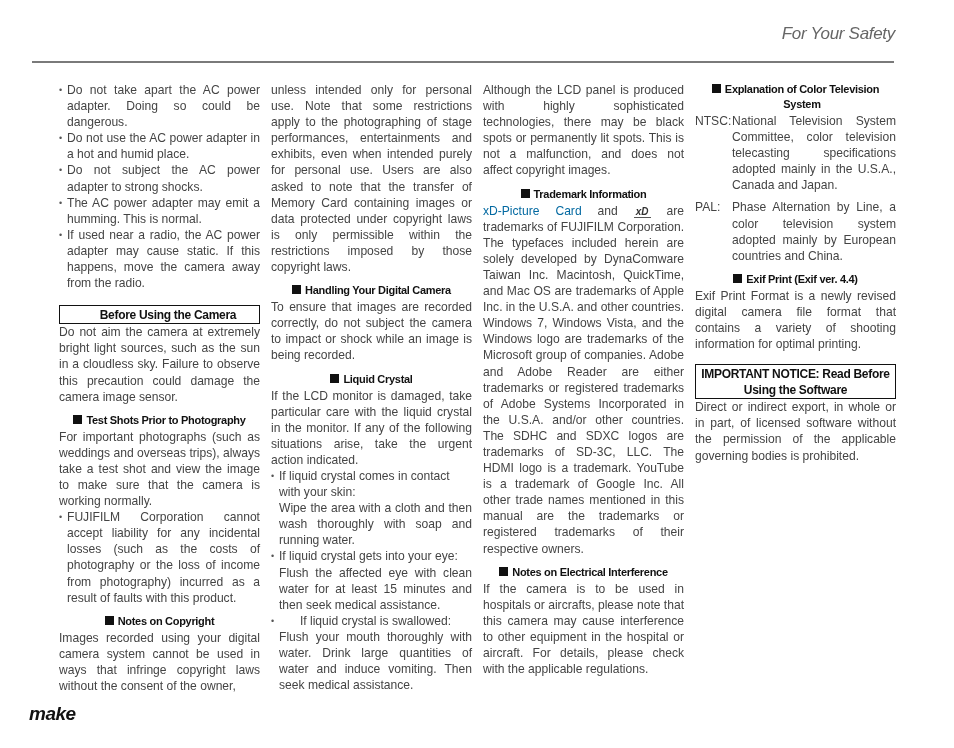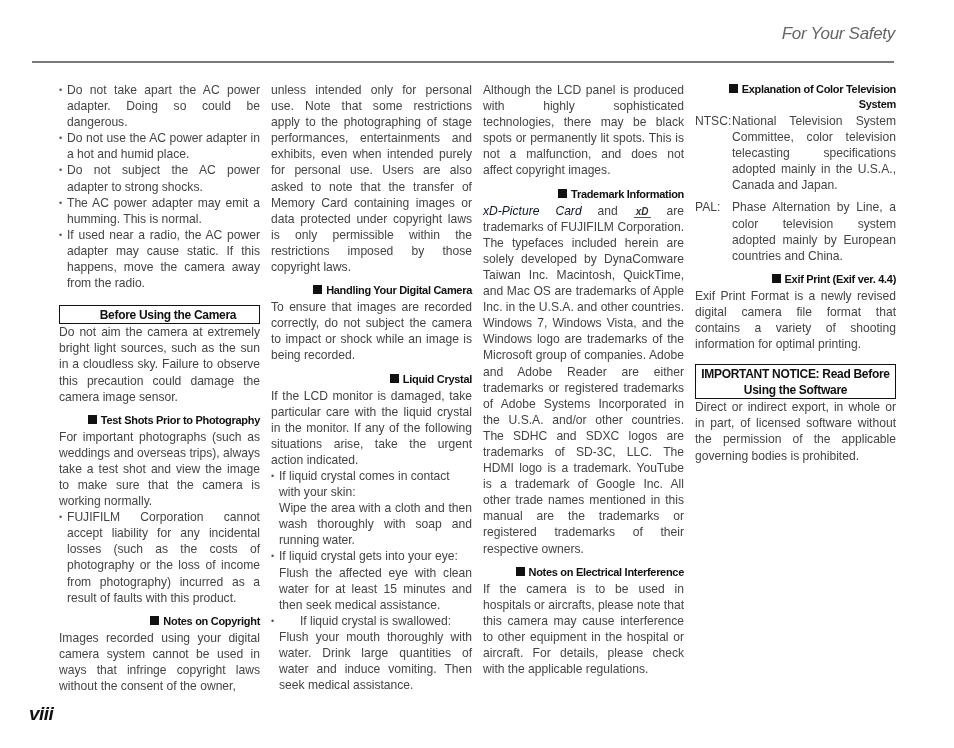--- a/index.html
+++ b/index.html
@@ -15,32 +15,32 @@
     #col1 { left: 59px; }
     #col2 { left: 271px; }
     #col3 { left: 483px; }
     #col4 { left: 695px; }
     ul.bullets { list-style: none; margin: 0; padding: 0; }
     ul.bullets li { position: relative; padding-left: 8px; margin: 0; }
     ul.bullets li .dot { position: absolute; left: 0; top: 0; font-size: 9px; color: #555; }
     .sub { display: block; }
     .heading { font-family: "Liberation Sans", sans-serif; font-weight: bold; font-size: 11px;
            color: #111111; margin-top: 8px; margin-bottom: 1px; line-height: 15px; letter-spacing: -0.3px;
-           text-align: right; }
+           text-align: center; }
     .heading .sq { display: inline-block; width: 9px; height: 9px; background: #111; margin-right: 4px;
            vertical-align: 0px; }
     .heading .cont { padding-left: 13px; display: block; }
     .boxhead { border: 1.5px solid #111; font-weight: bold; text-align: center; font-size: 12px;
            color: #111111; line-height: 16px; padding: 1px 2px 0 2px; margin-top: 12px; letter-spacing: -0.3px;
            font-family: "Liberation Sans", sans-serif; }
     .deflist { margin: 0; }
     .defrow { display: flex; margin-bottom: 6px; }
     .defterm { width: 37px; flex: 0 0 37px; }
     .defdesc { flex: 1; text-align: justify; }
-    .tm-italic { font-style: italic; color: #0f172a; }
+    .tm-italic { color: #0369a1; }
     .xd-logo { display: inline-block; font-style: italic; font-weight: bold; font-size: 10px;
            color: #333; border-bottom: 1px solid #555; line-height: 10px; padding: 0 2px; }
     .page-num { position: absolute; left: 29px; top: 703px; font-size: 19px; font-weight: bold;
            font-style: italic; color: #111; font-family: "Liberation Sans", sans-serif; letter-spacing: -0.5px; }
   </style>
 </head>
 <body>
 
 <div class="header-title">For Your Safety</div>
 <div class="header-rule"></div>
@@ -117,13 +117,13 @@
     </div>
   </div>
 
   <div class="heading"><span class="sq"></span><span>Exif Print (Exif ver. 4.4)</span></div>
   <p>Exif Print Format is a newly revised digital camera file format that contains a variety of shooting information for optimal printing.</p>
 
   <div class="boxhead">IMPORTANT NOTICE: Read Before Using the Software</div>
   <p>Direct or indirect export, in whole or in part, of licensed software without the permission of the applicable governing bodies is prohibited.</p>
 </div>
 
-<div class="page-num">viii</div>
+<div class="page-num">make</div>
 
 </body></html>

